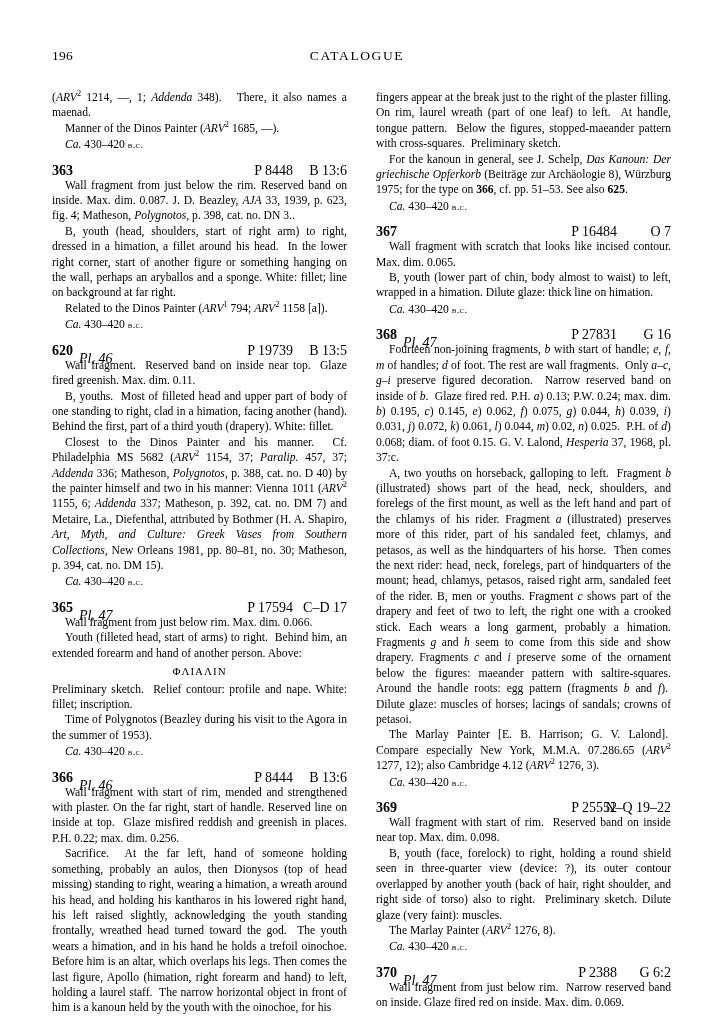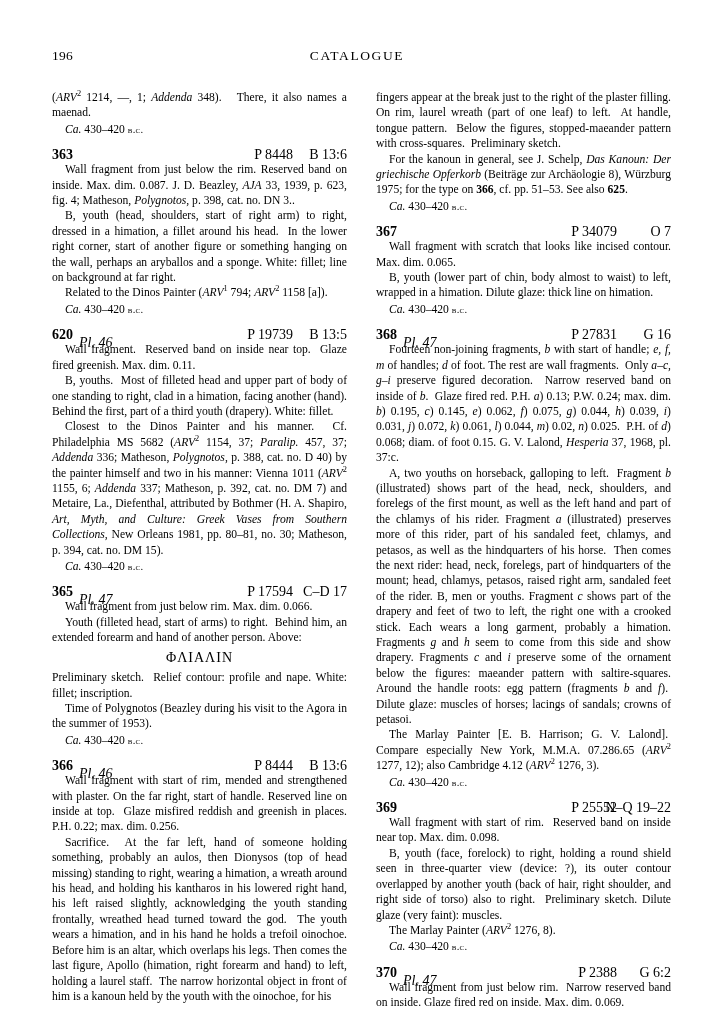--- a/index.html
+++ b/index.html
@@ -107,39 +107,40 @@
     letter-spacing: 0.2px;
   }
   sup {
     font-size: 0.72em;
     vertical-align: super;
     line-height: 0;
   }
   .greek-line {
     text-align: center;
     margin: 3px 0 3px 0;
-    font-size: 14px;
+    font-size: 11px;
     letter-spacing: 1px;
   }
 </style>
 </head>
 <body>
 
 <div class="page">
 
   <div class="header">
     <div class="folio">196</div>
     <div class="running-head">CATALOGUE</div>
   </div>
 
   <div class="columns">
 
     <div class="col">
 
       <p class="noindent">(<span class="it">ARV</span><sup>2</sup> 1214, —, 1; <span class="it">Addenda</span> 348).&nbsp;&nbsp; There, it also names a maenad.</p>
+      <p class="para">Manner of the Dinos Painter (<span class="it">ARV</span><sup>2</sup> 1685, —).</p>
       <p class="date"><span class="it">Ca.</span> 430–420 <span class="sc">b.c.</span></p>
 
       <div class="entry-head">
         <span class="num">363</span>
         <span class="pnum">P 8448</span>
         <span class="bnum">B 13:6</span>
       </div>
       <p class="para">Wall fragment from just below the rim. Reserved band on inside. Max. dim. 0.087. J. D. Beazley, <span class="it">AJA</span> 33, 1939, p. 623, fig. 4; Matheson, <span class="it">Polygnotos</span>, p. 398, cat. no. DN 3..</p>
       <p class="para">B, youth (head, shoulders, start of right arm) to right, dressed in a himation, a fillet around his head.&nbsp; In the lower right corner, start of another figure or something hanging on the wall, perhaps an aryballos and a sponge. White: fillet; line on background at far right.</p>
       <p class="para">Related to the Dinos Painter (<span class="it">ARV</span><sup>1</sup> 794; <span class="it">ARV</span><sup>2</sup> 1158 [a]).</p>
@@ -181,21 +182,21 @@
     </div>
 
     <div class="col">
 
       <p class="noindent">fingers appear at the break just to the right of the plaster filling. On rim, laurel wreath (part of one leaf) to left.&nbsp; At handle, tongue pattern.&nbsp; Below the figures, stopped-maeander pattern with cross-squares.&nbsp; Preliminary sketch.</p>
       <p class="para">For the kanoun in general, see J. Schelp, <span class="it">Das Kanoun: Der griechische Opferkorb</span> (Beiträge zur Archäologie 8), Würzburg 1975; for the type on <b>366</b>, cf. pp. 51–53. See also <b>625</b>.</p>
       <p class="date"><span class="it">Ca.</span> 430–420 <span class="sc">b.c.</span></p>
 
       <div class="entry-head">
         <span class="num">367</span>
-        <span class="pnum">P 34079</span>
+        <span class="pnum">P 16484</span>
         <span class="bnum">O 7</span>
       </div>
       <p class="para">Wall fragment with scratch that looks like incised contour. Max. dim. 0.065.</p>
       <p class="para">B, youth (lower part of chin, body almost to waist) to left, wrapped in a himation. Dilute glaze: thick line on himation.</p>
       <p class="date"><span class="it">Ca.</span> 430–420 <span class="sc">b.c.</span></p>
 
       <div class="entry-head">
         <span class="num">368</span>
         <span class="plate">Pl. 47</span>
         <span class="pnum">P 27831</span>

